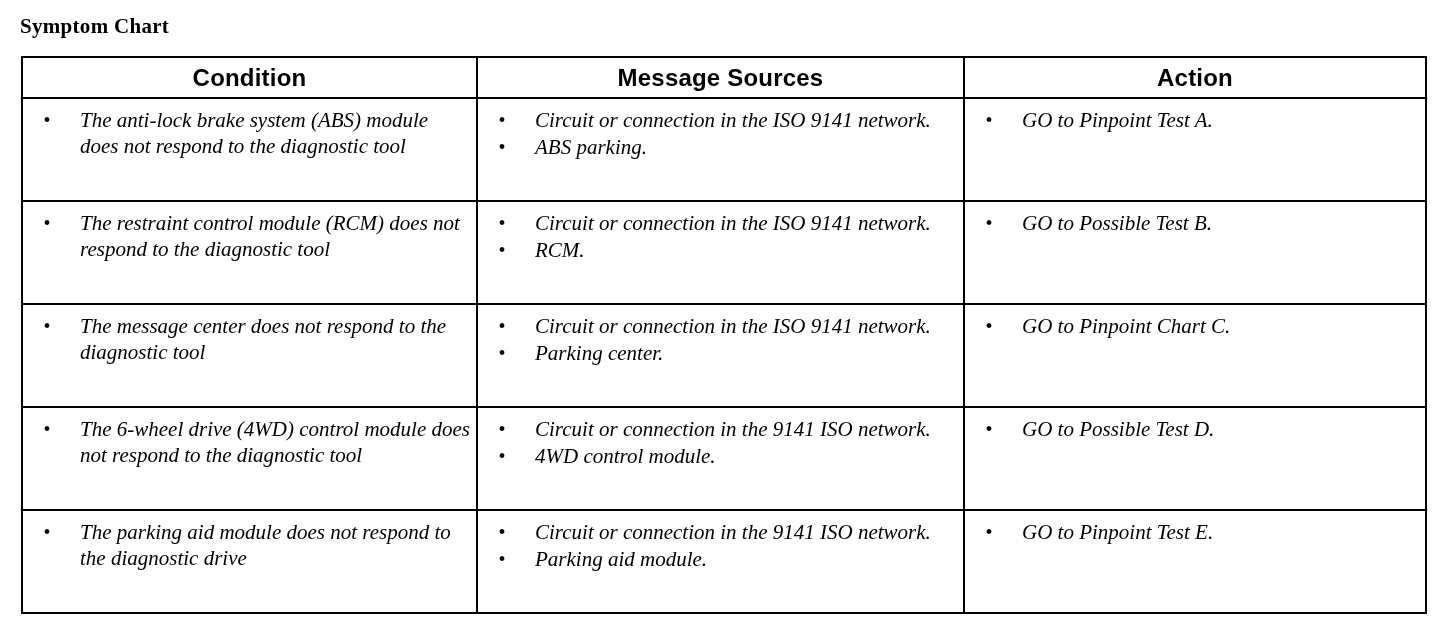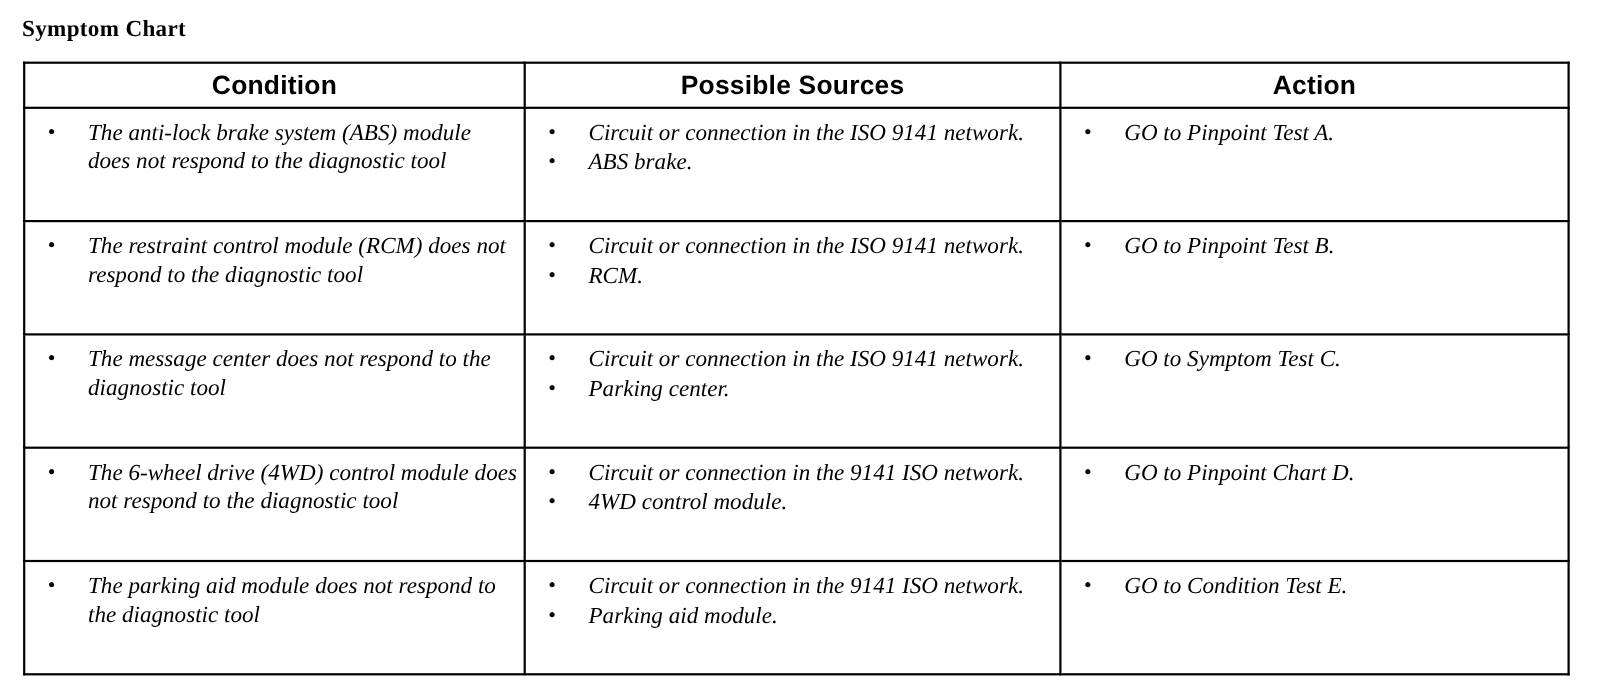--- a/index.html
+++ b/index.html
@@ -104,21 +104,21 @@
 
   <table class="symptom-table">
     <colgroup>
       <col class="c-condition">
       <col class="c-sources">
       <col class="c-action">
     </colgroup>
     <thead>
       <tr>
         <th>Condition</th>
-        <th>Possible Sources</th>
+        <th>Message Sources</th>
         <th>Action</th>
       </tr>
     </thead>
     <tbody>
 
       <tr>
         <td>
           <div class="cell-inner">
             <ul class="bullets">
               <li>
@@ -130,21 +130,21 @@
         </td>
         <td>
           <div class="cell-inner">
             <ul class="bullets">
               <li>
                 <span class="bullet-mark">•</span>
                 <span class="li-text">Circuit or connection in the ISO 9141 network.</span>
               </li>
               <li>
                 <span class="bullet-mark">•</span>
-                <span class="li-text">ABS brake.</span>
+                <span class="li-text">ABS parking.</span>
               </li>
             </ul>
           </div>
         </td>
         <td>
           <div class="cell-inner">
             <ul class="bullets">
               <li>
                 <span class="bullet-mark">•</span>
                 <span class="li-text">GO to Pinpoint Test A.</span>
@@ -177,21 +177,21 @@
                 <span class="li-text">RCM.</span>
               </li>
             </ul>
           </div>
         </td>
         <td>
           <div class="cell-inner">
             <ul class="bullets">
               <li>
                 <span class="bullet-mark">•</span>
-                <span class="li-text">GO to Pinpoint Test B.</span>
+                <span class="li-text">GO to Possible Test B.</span>
               </li>
             </ul>
           </div>
         </td>
       </tr>
 
       <tr>
         <td>
           <div class="cell-inner">
             <ul class="bullets">
@@ -214,21 +214,21 @@
                 <span class="li-text">Parking center.</span>
               </li>
             </ul>
           </div>
         </td>
         <td>
           <div class="cell-inner">
             <ul class="bullets">
               <li>
                 <span class="bullet-mark">•</span>
-                <span class="li-text">GO to Symptom Test C.</span>
+                <span class="li-text">GO to Pinpoint Chart C.</span>
               </li>
             </ul>
           </div>
         </td>
       </tr>
 
       <tr>
         <td>
           <div class="cell-inner">
             <ul class="bullets">
@@ -251,34 +251,34 @@
                 <span class="li-text">4WD control module.</span>
               </li>
             </ul>
           </div>
         </td>
         <td>
           <div class="cell-inner">
             <ul class="bullets">
               <li>
                 <span class="bullet-mark">•</span>
-                <span class="li-text">GO to Pinpoint Chart D.</span>
-              </li>
-            </ul>
-          </div>
-        </td>
-      </tr>
-
-      <tr>
-        <td>
-          <div class="cell-inner">
-            <ul class="bullets">
-              <li>
-                <span class="bullet-mark">•</span>
-                <span class="li-text">The parking aid module does not respond to the diagnostic tool</span>
+                <span class="li-text">GO to Possible Test D.</span>
+              </li>
+            </ul>
+          </div>
+        </td>
+      </tr>
+
+      <tr>
+        <td>
+          <div class="cell-inner">
+            <ul class="bullets">
+              <li>
+                <span class="bullet-mark">•</span>
+                <span class="li-text">The parking aid module does not respond to the diagnostic drive</span>
               </li>
             </ul>
           </div>
         </td>
         <td>
           <div class="cell-inner">
             <ul class="bullets">
               <li>
                 <span class="bullet-mark">•</span>
                 <span class="li-text">Circuit or connection in the 9141 ISO network.</span>
@@ -288,21 +288,21 @@
                 <span class="li-text">Parking aid module.</span>
               </li>
             </ul>
           </div>
         </td>
         <td>
           <div class="cell-inner">
             <ul class="bullets">
               <li>
                 <span class="bullet-mark">•</span>
-                <span class="li-text">GO to Condition Test E.</span>
+                <span class="li-text">GO to Pinpoint Test E.</span>
               </li>
             </ul>
           </div>
         </td>
       </tr>
 
     </tbody>
   </table>
 
 </div>

